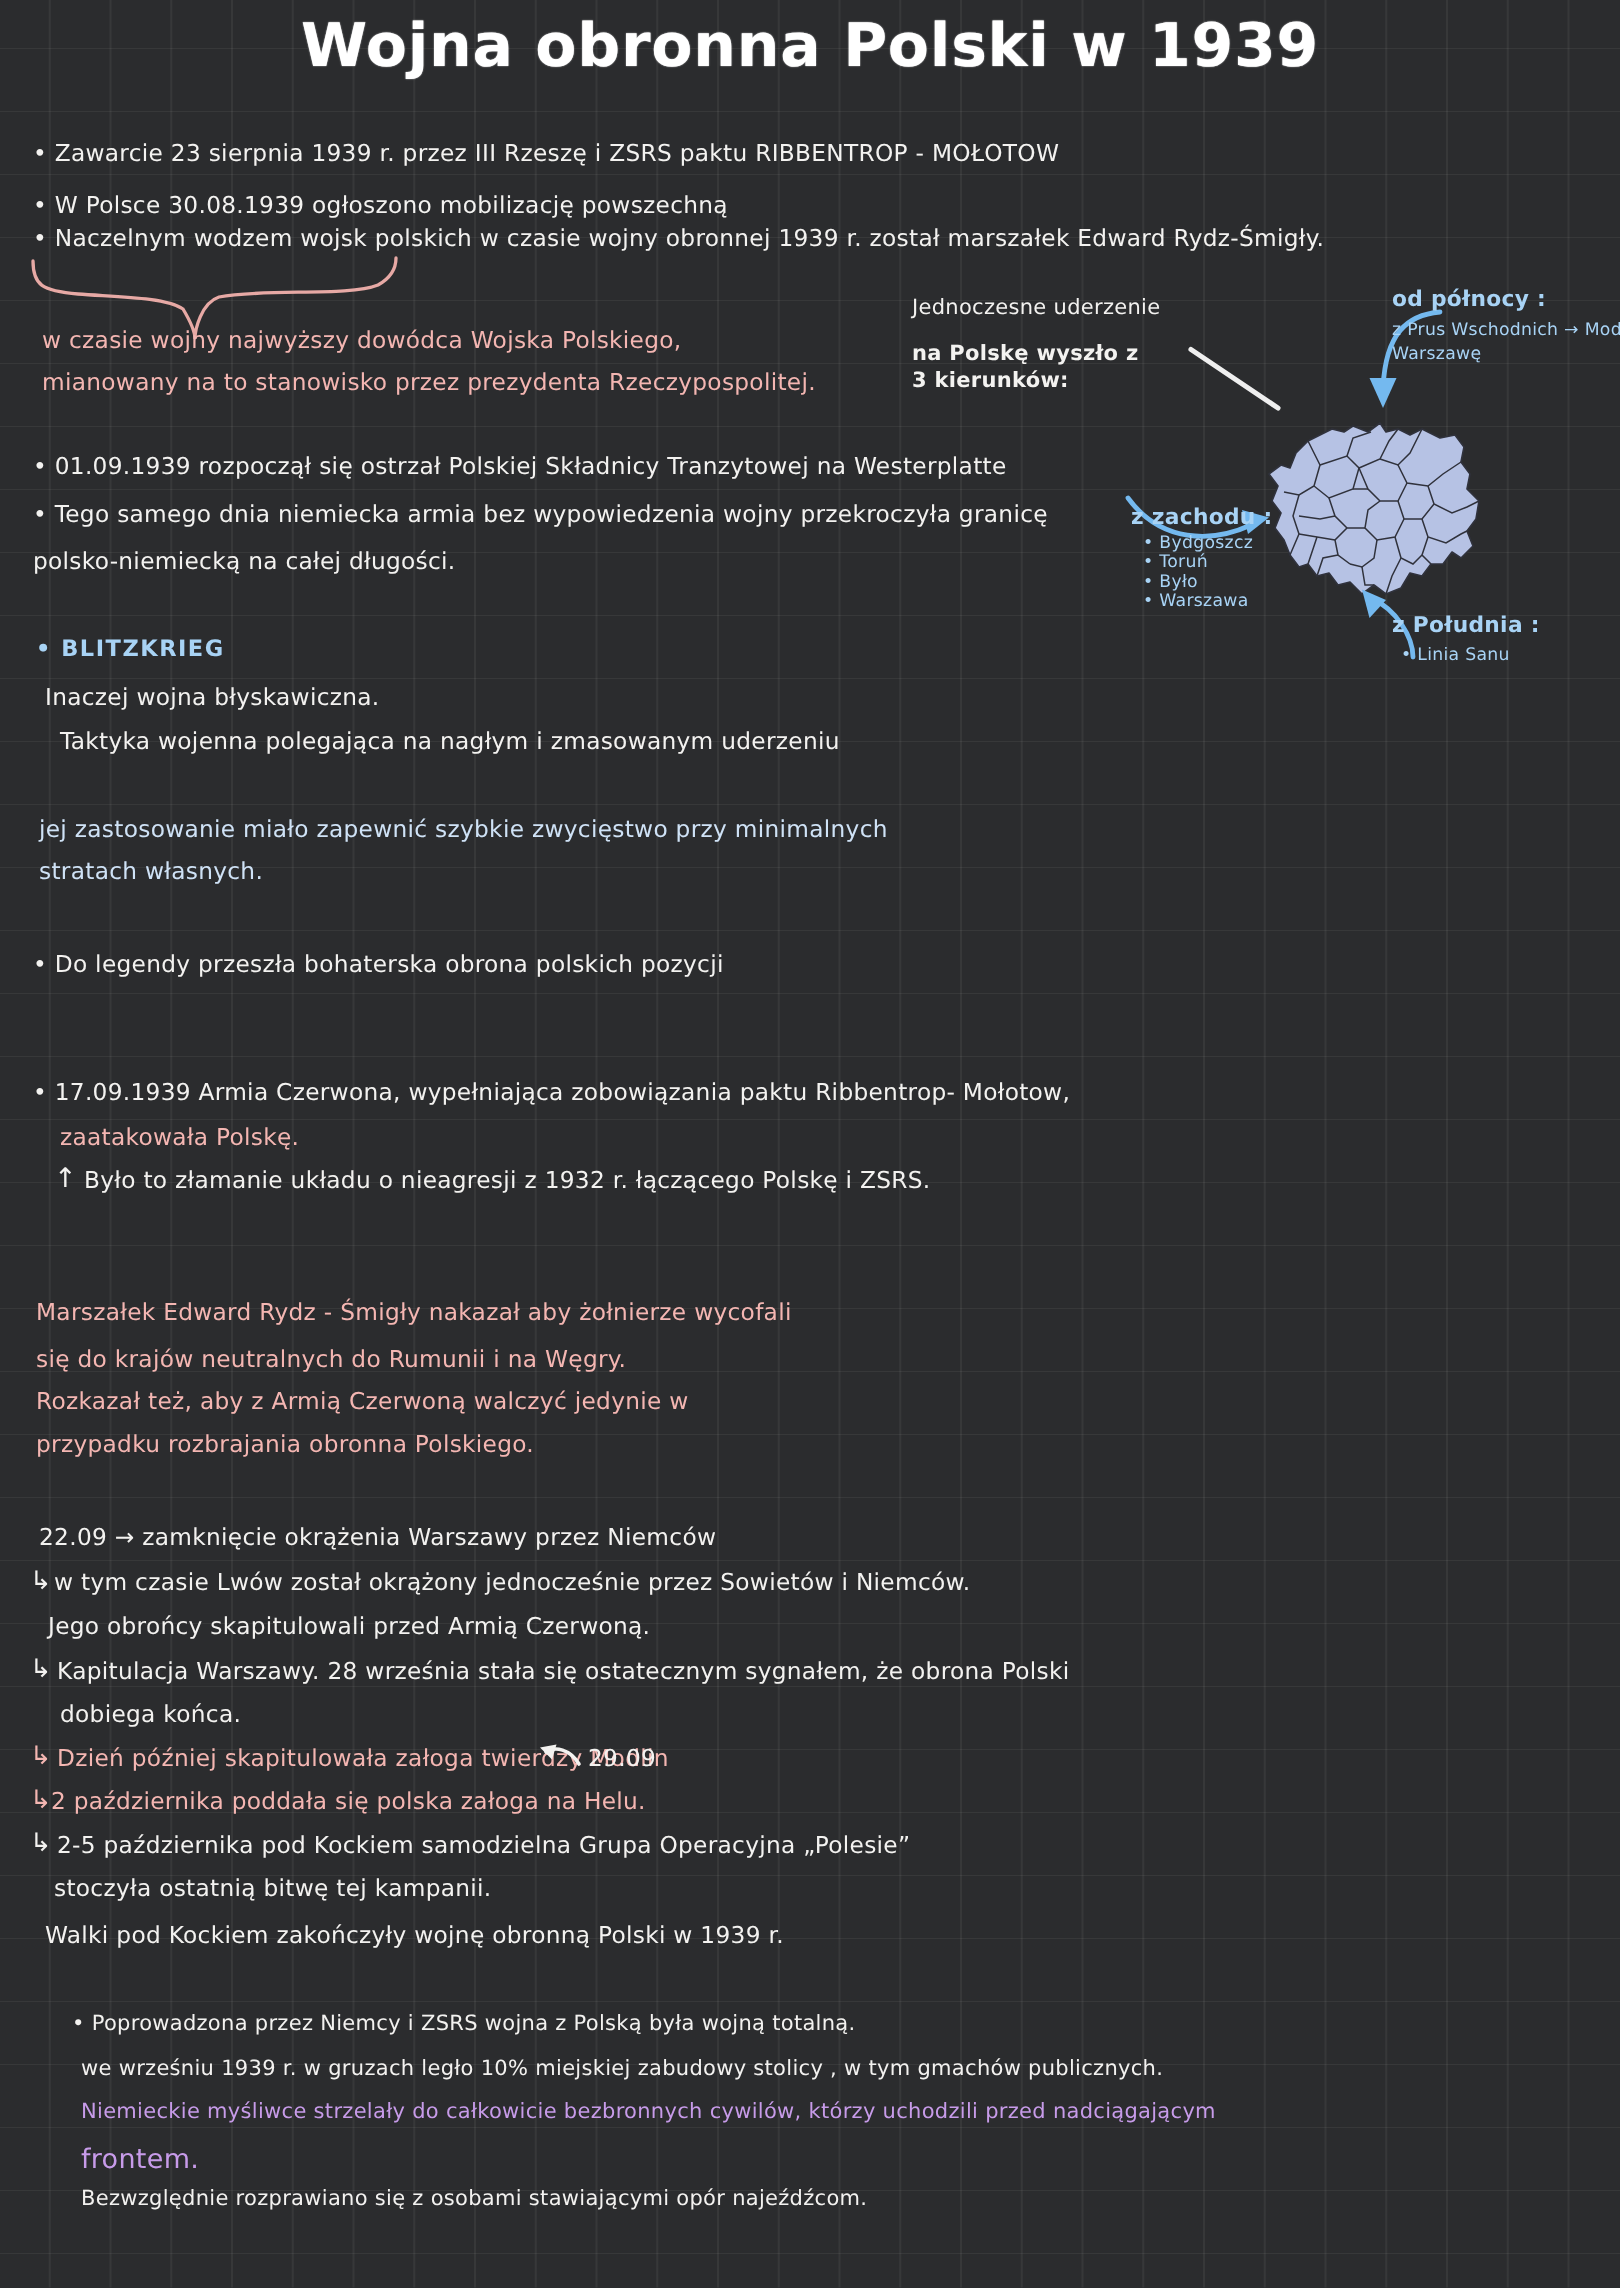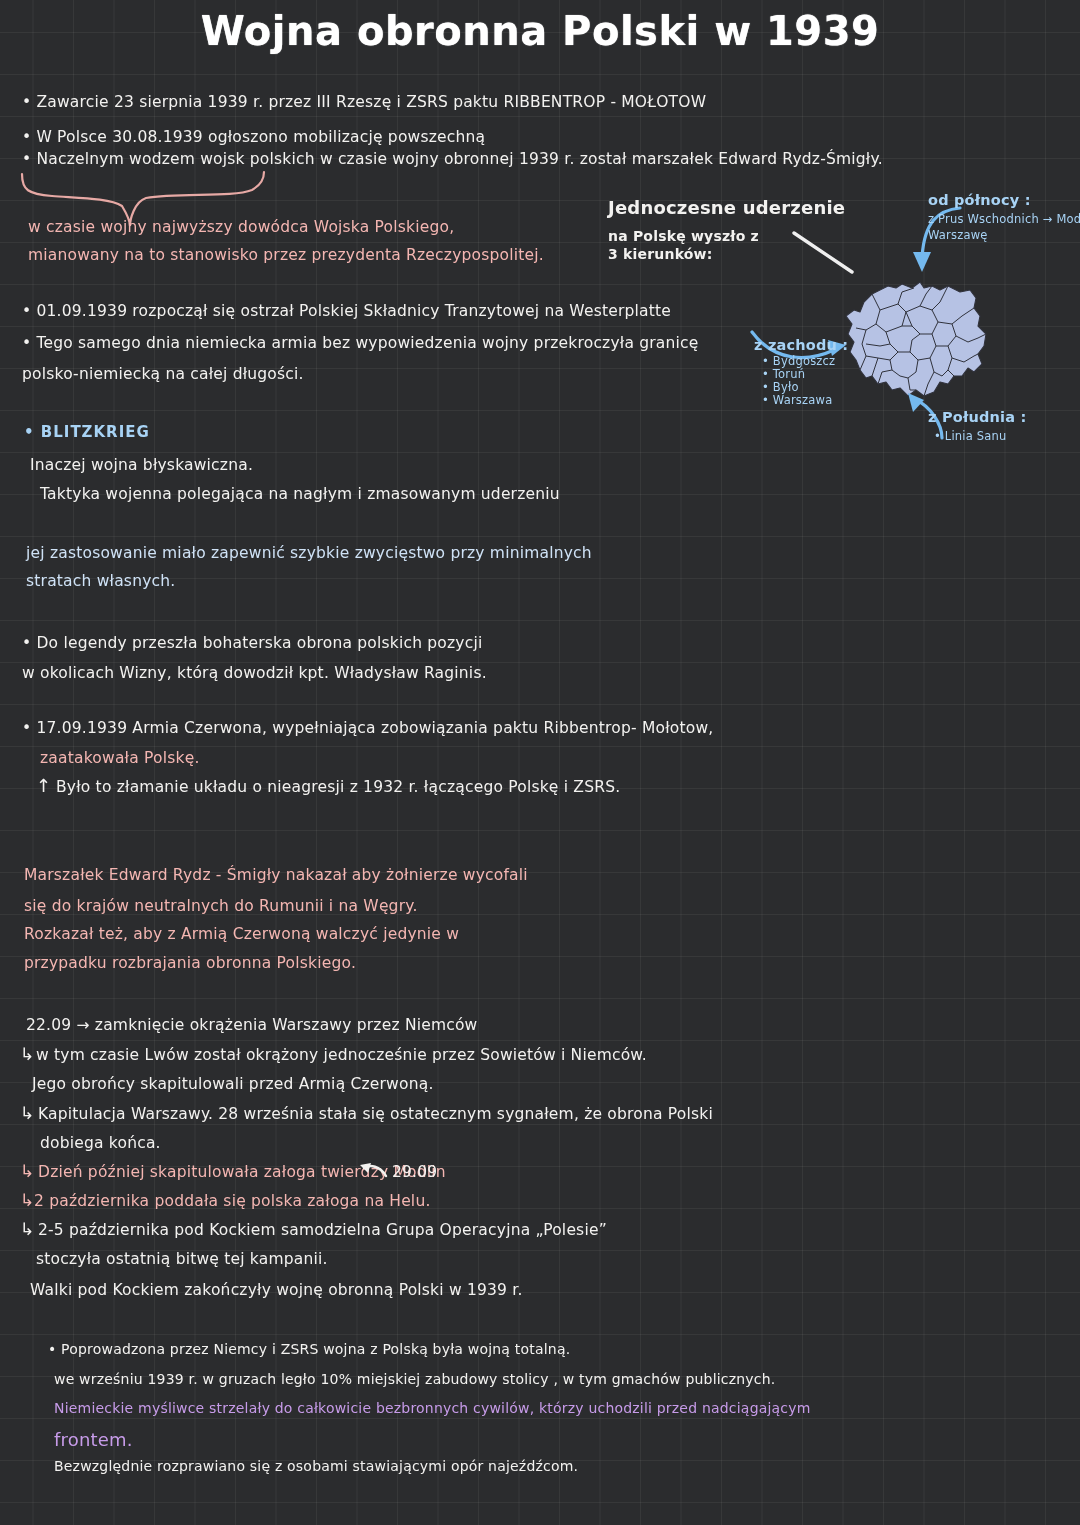--- a/index.html
+++ b/index.html
@@ -64,21 +64,21 @@
     <path class="brace" d="M4,6 C4,22 10,26 34,28 C60,30 92,30 104,38 C110,48 112,54 112,58 C112,52 116,34 128,30 C160,24 214,30 234,22 C243,17 246,11 246,4"></path>
   </svg>
 
   <div class="t body-l pink" style="left:28px;top:218px;">w czasie wojny najwyższy dowódca Wojska Polskiego,</div>
   <div class="t body-l pink" style="left:28px;top:246px;">mianowany na to stanowisko przez prezydenta Rzeczypospolitej.</div>
 
   <div class="t body-l white" style="left:22px;top:302px;">• 01.09.1939 rozpoczął się ostrzał Polskiej Składnicy Tranzytowej na Westerplatte</div>
   <div class="t body-l white" style="left:22px;top:334px;">• Tego samego dnia niemiecka armia bez wypowiedzenia wojny przekroczyła granicę</div>
   <div class="t body-l white" style="left:22px;top:365px;">polsko-niemiecką na całej długości.</div>
 
-  <div class="t body-m white" style="left:608px;top:197px;font-weight:bold;font-size:18px;">Jednoczesne  uderzenie</div>
+  <div class="t body-m white" style="left:608px;top:197px;font-weight:normal;font-size:14px;">Jednoczesne  uderzenie</div>
   <div class="t body-m white" style="left:608px;top:228px;font-weight:bold;font-size:14px;">na Polskę wyszło z</div>
   <div class="t body-m white" style="left:608px;top:246px;font-weight:bold;font-size:14px;">3 kierunków:</div>
 
   <svg style="position:absolute;left:790px;top:228px;" width="70" height="50">
     <path class="whiteline" d="M4,5 L62,44"></path>
   </svg>
 
   <div id="map-wrap">
     <svg width="160" height="150" viewBox="0 0 160 150">
       <path class="poland" d="M36,22 L52,14 L60,16 L66,12 L76,16 L84,10 L88,16 L96,14 L104,18 L112,14 L124,20 L134,18 L140,26 L138,36 L144,44 L142,54 L150,62 L148,74 L142,82 L146,92 L138,100 L132,96 L126,104 L118,104 L112,112 L104,110 L98,120 L88,124 L80,118 L72,124 L64,116 L56,118 L50,110 L42,112 L36,104 L30,106 L24,98 L20,88 L14,80 L18,70 L12,62 L16,52 L10,44 L18,38 L24,40 L28,30 Z"></path>
@@ -139,21 +139,20 @@
   <div class="t mapcap blueb" style="left:928px;top:409px;">z Południa :</div>
   <div class="t small blueb" style="left:934px;top:429px;">• Linia Sanu</div>
 
   <div class="t sect blueb" style="left:24px;top:423px;">• BLITZKRIEG</div>
   <div class="t body-l white" style="left:30px;top:456px;">Inaczej wojna błyskawiczna.</div>
   <div class="t body-l white" style="left:40px;top:485px;">Taktyka wojenna polegająca na nagłym i zmasowanym uderzeniu</div>
   <div class="t body-l blue" style="left:26px;top:544px;">jej zastosowanie miało zapewnić szybkie zwycięstwo przy minimalnych</div>
   <div class="t body-l blue" style="left:26px;top:572px;">stratach własnych.</div>
 
   <div class="t body-l white" style="left:22px;top:634px;">• Do legendy przeszła bohaterska obrona polskich pozycji</div>
-  <div class="t body-l white" style="left:22px;top:664px;">w okolicach  Wizny, którą dowodził kpt. Władysław  Raginis.</div>
 
   <div class="t body-l white" style="left:22px;top:719px;">• 17.09.1939 Armia Czerwona, wypełniająca zobowiązania paktu Ribbentrop- Mołotow,</div>
   <div class="t body-l pink" style="left:40px;top:749px;">zaatakowała Polskę.</div>
   <div class="t body-l white" style="left:36px;top:775px;font-size:18px;">↑</div>
   <div class="t body-l white" style="left:56px;top:778px;">Było to złamanie układu o nieagresji z 1932 r. łączącego Polskę i ZSRS.</div>
 
   <div class="t body-l pink" style="left:24px;top:866px;">Marszałek Edward Rydz - Śmigły nakazał aby żołnierze wycofali</div>
   <div class="t body-l pink" style="left:24px;top:925px;">Rozkazał też, aby z Armią Czerwoną walczyć jedynie w</div>
   <div class="t body-l pink" style="left:24px;top:897px;">się do krajów neutralnych do Rumunii i na Węgry.</div>
   <div class="t body-l pink" style="left:24px;top:954px;">przypadku rozbrajania obronna Polskiego.</div>

